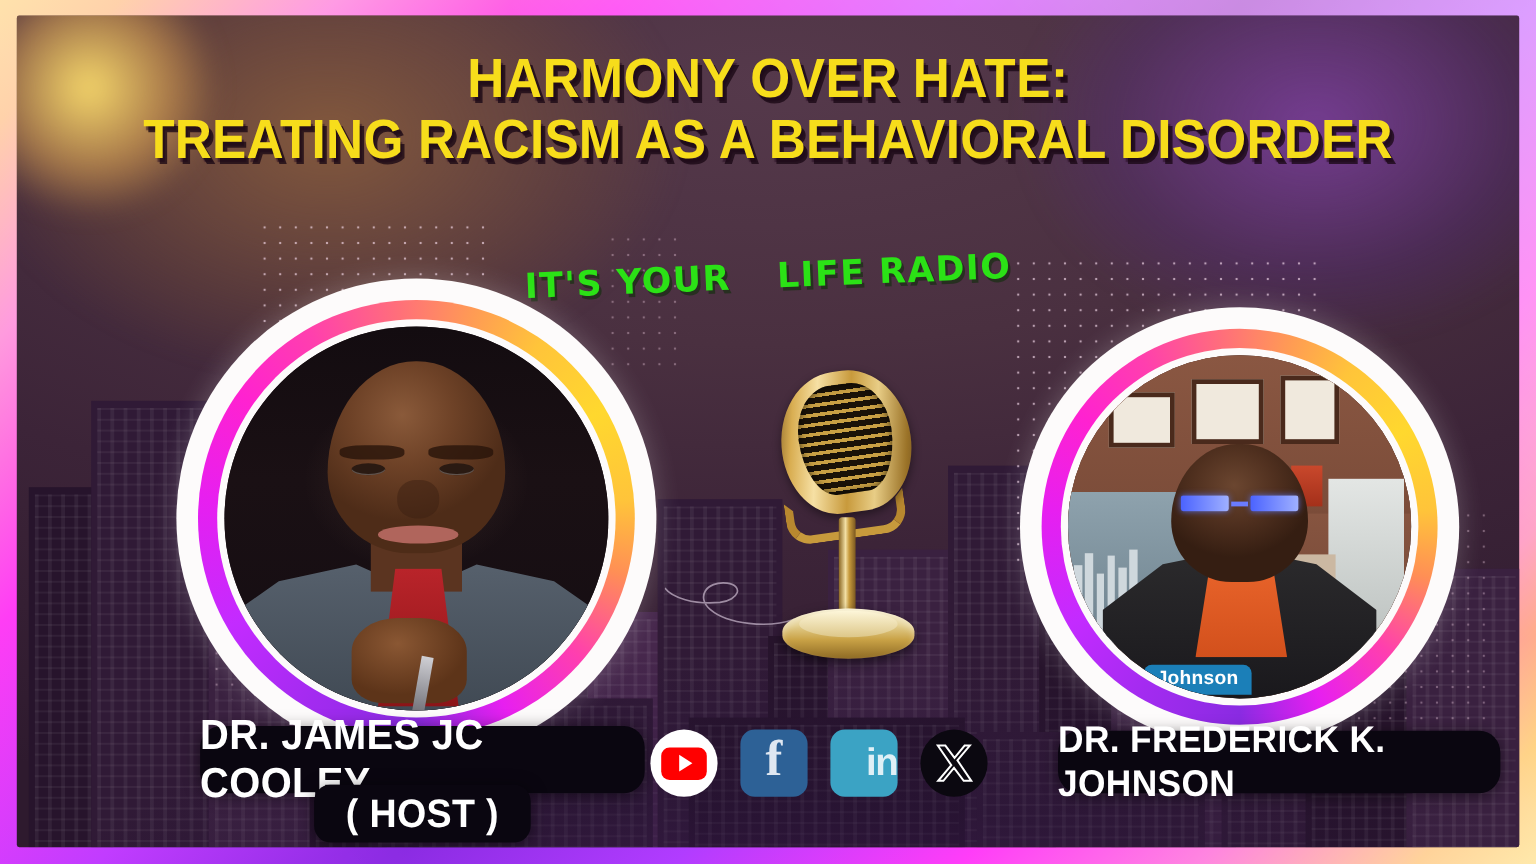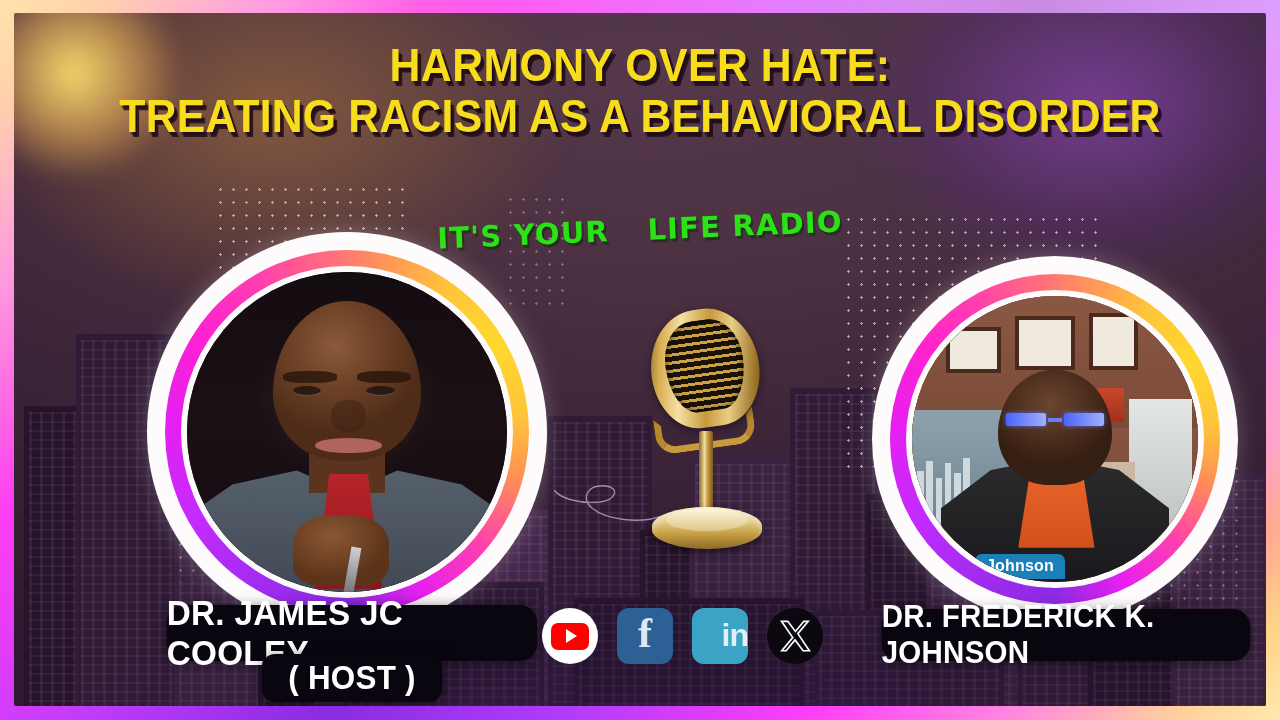--- a/index.html
+++ b/index.html
@@ -314,21 +314,21 @@
           <div class="ck-eye" style="left:33%;"></div>
           <div class="ck-eye" style="left:56%;"></div>
           <div class="ck-nose"></div>
           <div class="ck-mouth"></div>
           <div class="ck-hand"></div>
           <div class="ck-pen"></div>
         </div>
       </div>
     </div>
 
-    <div class="avatar" style="left:858px; top:243px; width:366px; height:366px;">
+    <div class="avatar" style="left:836px; top:243px; width:366px; height:366px;">
       <div class="ring-outer"></div>
       <div class="ring-grad"></div>
       <div class="ring-white2"></div>
       <div class="photo">
         <div class="ph-johnson">
           <div class="jn-wall"></div>
           <div class="jn-frame" style="left:12%; top:11%; width:19%; height:16%;"></div>
           <div class="jn-frame" style="left:36%; top:7%;  width:21%; height:19%;"></div>
           <div class="jn-frame" style="left:62%; top:6%;  width:17%; height:20%;"></div>
           <div class="jn-redobj"></div>

